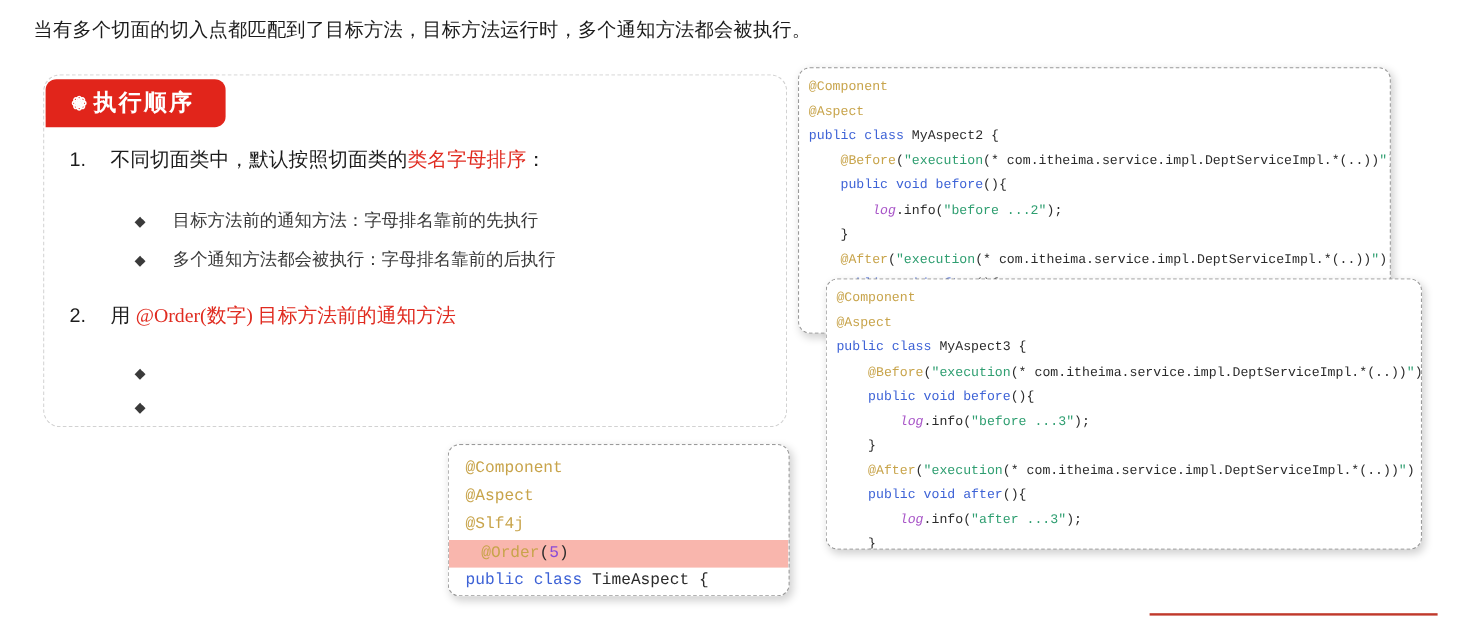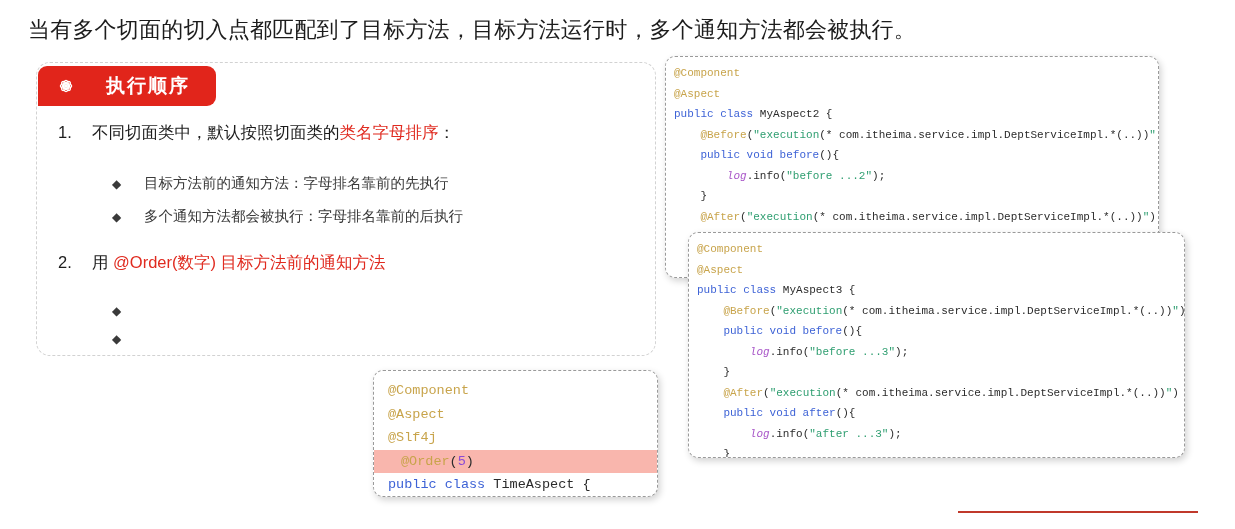--- a/index.html
+++ b/index.html
@@ -14,21 +14,21 @@
     overflow: hidden;
     font-family: "Liberation Sans", "DejaVu Sans", sans-serif;
     color: #222222;
   }
 
   
   .headline {
     position: absolute;
     left: 28px;
     top: 14px;
-    font-size: 22px;
+    font-size: 16px;
     line-height: 1.45;
     color: #1c1c1c;
     letter-spacing: 0.2px;
     white-space: nowrap;
   }
 
   
   .panel {
     position: absolute;
     left: 36px;
@@ -44,21 +44,21 @@
   .badge {
     position: absolute;
     left: 38px;
     top: 66px;
     height: 40px;
     padding: 0 26px 0 16px;
     background: #e1251b;
     border-radius: 9px 9px 9px 0;
     display: flex;
     align-items: center;
-    gap: 28px;
+    gap: 0;
     box-sizing: border-box;
   }
   .badge-title {
     color: #ffffff;
     font-size: 19px;
     font-weight: bold;
     letter-spacing: 2px;
   }
   .badge-icon { width: 24px; height: 24px; display: block; }
 
@@ -66,21 +66,21 @@
   .list { position: absolute; left: 36px; top: 122px; width: 620px; }
   .li-main {
     display: flex;
     align-items: baseline;
     font-size: 16.5px;
     color: #1c1c1c;
     margin-bottom: 4px;
     padding-left: 22px;
   }
   .li-num { width: 34px; flex: none; font-size: 16.5px; color: #1c1c1c; }
-  .li-main .red { color: #e02b20; }
+  .li-main .red { color: #e02b20; font-family: Liberation Serif, serif; }
   .li-sub {
     display: flex;
     align-items: baseline;
     font-size: 14.5px;
     color: #3a3a3a;
     padding-left: 76px;
     margin: 14px 0;
   }
   .li-bullet { width: 32px; flex: none; color: #3a3a3a; font-size: 12px; }
   .gap-1 { height: 12px; }

